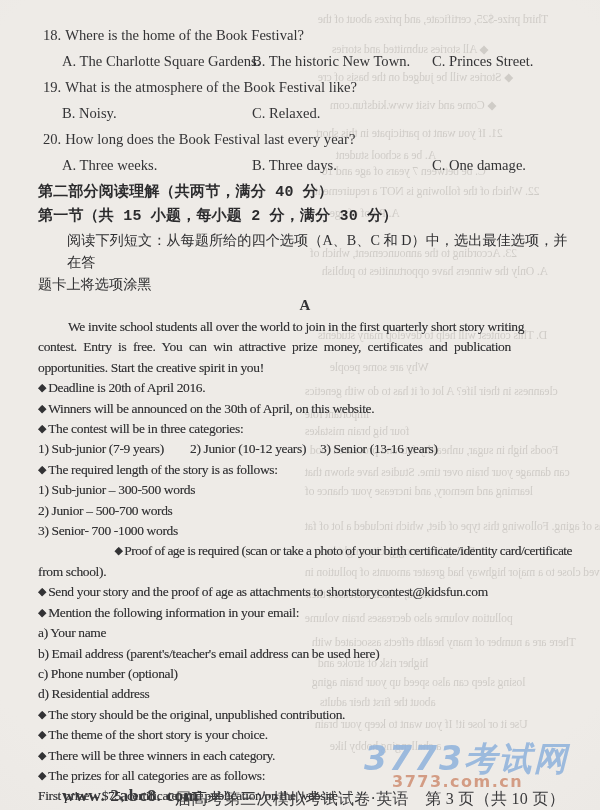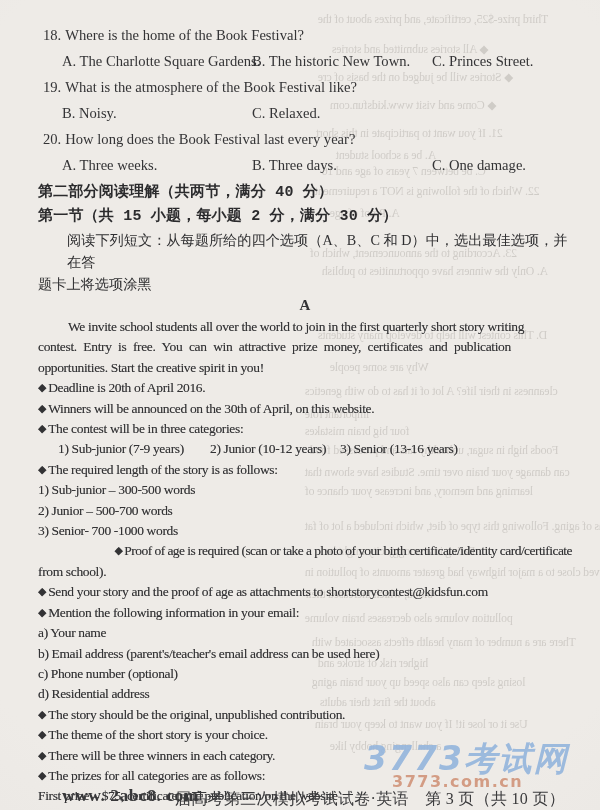--- a/index.html
+++ b/index.html
@@ -36,21 +36,21 @@
   }
   .passage{margin-top:2px;}
   .pline{
     font-size:13.5px;letter-spacing:-.35px;line-height:20.4px;
     white-space:nowrap;text-shadow:0 0 .4px rgba(55,55,58,.45);
   }
   .pline.ind{padding-left:30px;}
   .pline.ws{word-spacing:3.5px;}
   .pline.tight{letter-spacing:-.55px;text-align:right;}
   .bullet{font-size:11px;margin-right:2px;position:relative;top:-1px;}
-  .cols3{display:grid;grid-template-columns:152px 130px auto;margin-left:20px;}
+  .cols3{display:grid;grid-template-columns:152px 130px auto;}
   
   .footer-cn{
     position:absolute;left:175px;top:789px;font-size:16px;white-space:nowrap;
     color:#3a3a3c;letter-spacing:.3px;text-align:center;
   }
   .footer-www{
     position:absolute;left:62px;top:785px;font-size:17.5px;font-weight:bold;
     letter-spacing:.5px;color:#38383a;
   }
   

